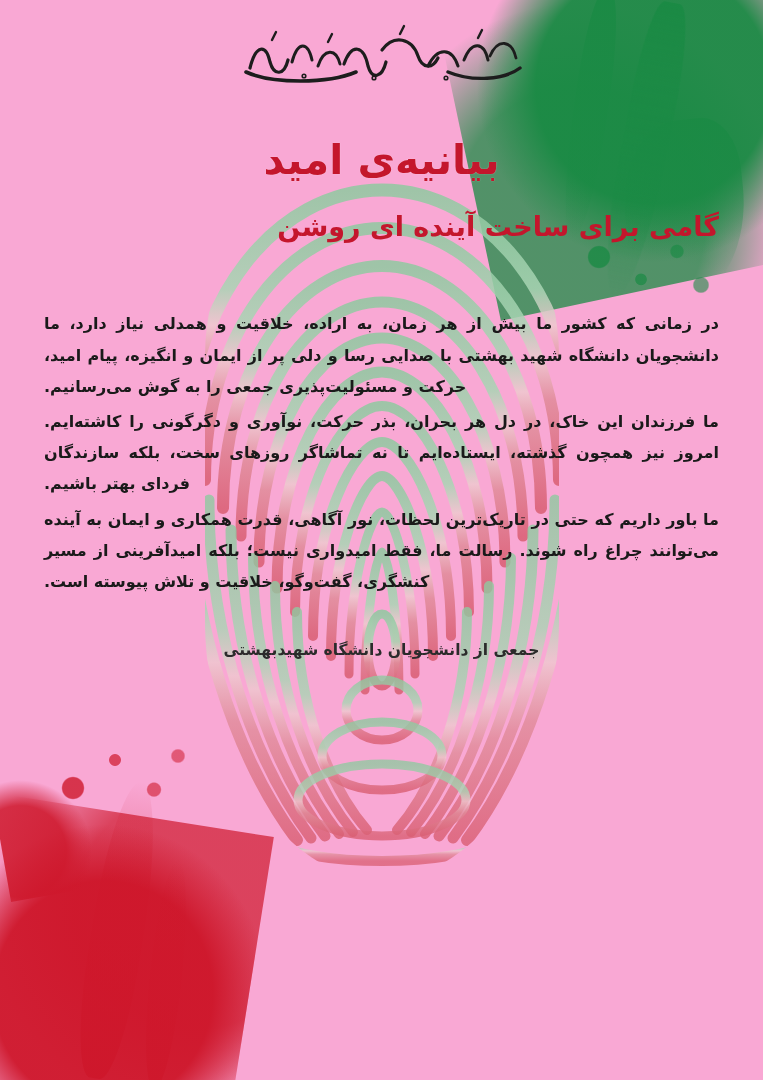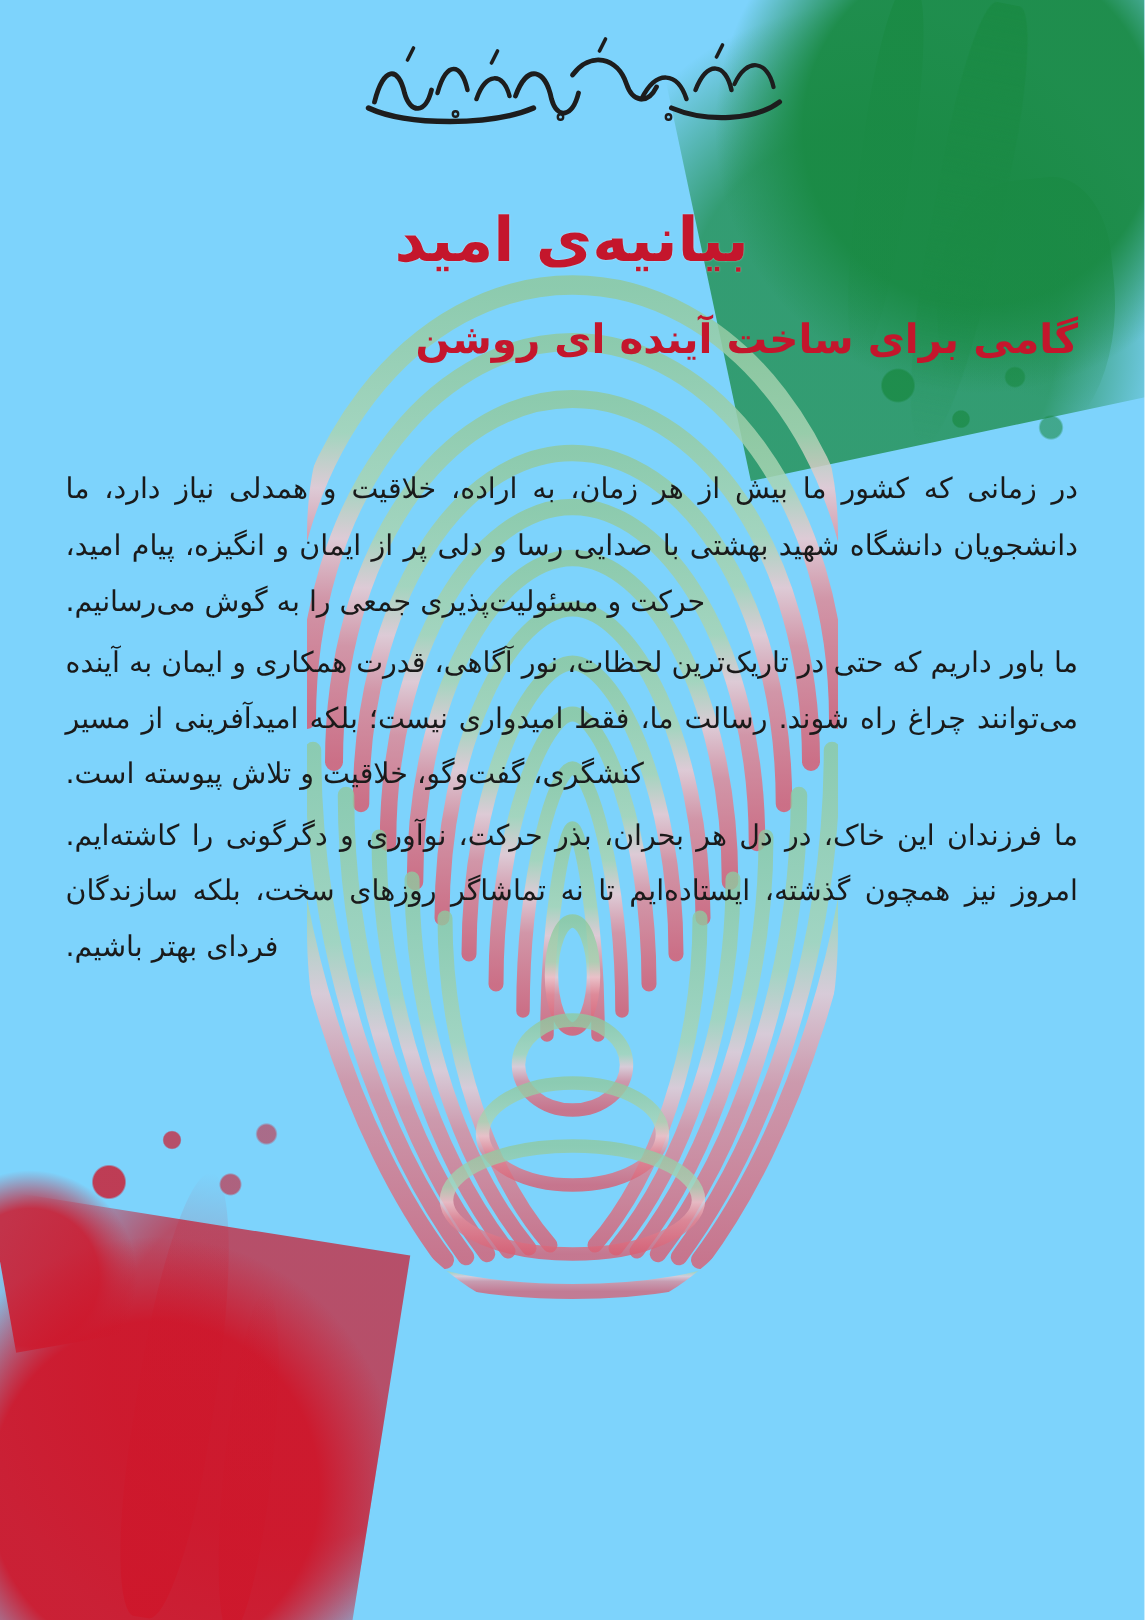--- a/index.html
+++ b/index.html
@@ -8,21 +8,21 @@
     background: #ffffff;
   }
   body {
     font-family: "DejaVu Sans", sans-serif;
   }
   .poster {
     position: relative;
     width: 763px;
     height: 1080px;
     overflow: hidden;
-    background: #7dd3fc;
+    background: #f9a8d4;
   }
 
   
   .deco { position: absolute; pointer-events: none; }
 
   .green-brush-top {
     top: -40px; right: -30px;
     width: 330px; height: 330px;
     background:
       radial-gradient(ellipse at 60% 40%, rgba(26,138,68,0.95) 0 42%, rgba(26,138,68,0) 63%),
@@ -140,26 +140,26 @@
   .subtitle {
     text-align: right;
     font-weight: bold;
     font-size: 27px;
     color: #c4162c;
     margin-top: 16px;
   }
 
   .body-text {
     margin-top: 66px;
-    font-size: 19px;
+    font-size: 16px;
     line-height: 1.95;
     color: #1a1a1a;
     text-align: justify;
     text-align-last: left;
-    font-weight: normal;
+    font-weight: bold;
     letter-spacing: 0px;
   }
   .body-text p {
     margin: 0 0 4px 0;
   }
   .body-text p:last-child { margin-bottom: 0; }
 
   .signature {
     margin-top: 44px;
     text-align: center;
@@ -260,18 +260,19 @@
           <circle cx="214" cy="56" r="1.8" stroke-width="1.6"></circle>
         </g>
       </svg>
     </div>
 
     <h1 class="title">بیانیه‌ی امید</h1>
     <h2 class="subtitle">گامی برای ساخت آینده ای روشن</h2>
 
     <div class="body-text">
       <p>در زمانی که کشور ما بیش از هر زمان، به اراده، خلاقیت و همدلی نیاز دارد، ما دانشجویان دانشگاه شهید بهشتی با صدایی رسا و دلی پر از ایمان و انگیزه، پیام امید، حرکت و مسئولیت‌پذیری جمعی را به گوش می‌رسانیم.</p>
+      <p>ما فرزندان این خاک، در دل هر بحران، بذر حرکت، نوآوری و دگرگونی را کاشته‌ایم. امروز نیز همچون گذشته، ایستاده‌ایم تا نه تماشاگر روزهای سخت، بلکه سازندگان فردای بهتر باشیم.</p>
       <p>ما باور داریم که حتی در تاریک‌ترین لحظات، نور آگاهی، قدرت همکاری و ایمان به آینده می‌توانند چراغ راه شوند. رسالت ما، فقط امیدواری نیست؛ بلکه امیدآفرینی از مسیر کنشگری، گفت‌وگو، خلاقیت و تلاش پیوسته است.</p>
-      <p>ما فرزندان این خاک، در دل هر بحران، بذر حرکت، نوآوری و دگرگونی را کاشته‌ایم. امروز نیز همچون گذشته، ایستاده‌ایم تا نه تماشاگر روزهای سخت، بلکه سازندگان فردای بهتر باشیم.</p>
     </div>
 
+    <div class="signature">جمعی از دانشجویان دانشگاه شهیدبهشتی</div>
   </div>
 </div>
 
 </body></html>

